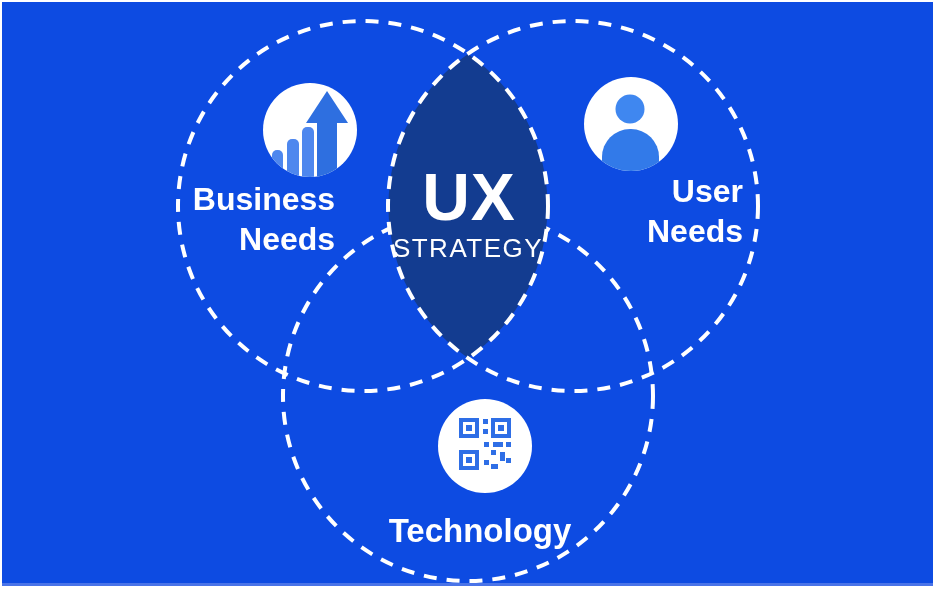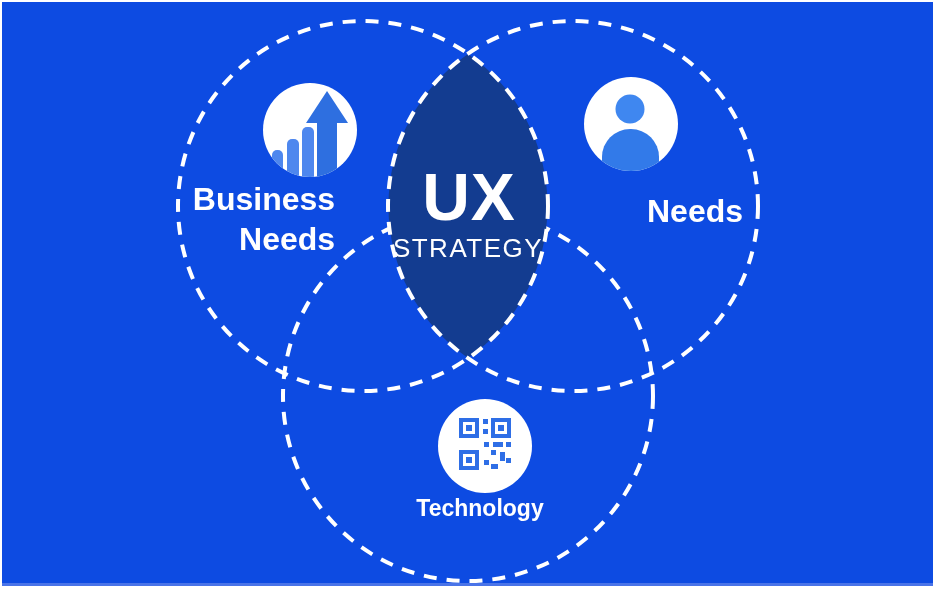--- a/index.html
+++ b/index.html
@@ -61,21 +61,21 @@
     font-weight: 500;
     letter-spacing: 1.5px;
   }
   .circle-label {
     font-size: 32px;
     font-weight: 700;
     line-height: 40px;
   }
   .label-business { left: 264px; top: 219px; }
   .label-user     { left: 695px; top: 211px; }
-  .label-technology { left: 480px; top: 508px; font-size: 23px; }
+  .label-technology { left: 480px; top: 531px; font-size: 33px; }
   .label-line { display: block; }
 </style>
 </head>
 <body>
 
 <div class="page">
 
   <div class="blue-bg"></div>
 
   <svg class="venn" viewBox="0 0 936 594">
@@ -145,18 +145,19 @@
 
   <div class="overlay ux-title">UX</div>
   <div class="overlay ux-subtitle">STRATEGY</div>
 
   <div class="overlay circle-label label-business">
     <span class="label-line">Business</span>
     <span class="label-line">Needs</span>
   </div>
 
   <div class="overlay circle-label label-user">
+    <span class="label-line">User</span>
     <span class="label-line">Needs</span>
   </div>
 
   <div class="overlay circle-label label-technology">Technology</div>
 
 </div>
 
 </body></html>

